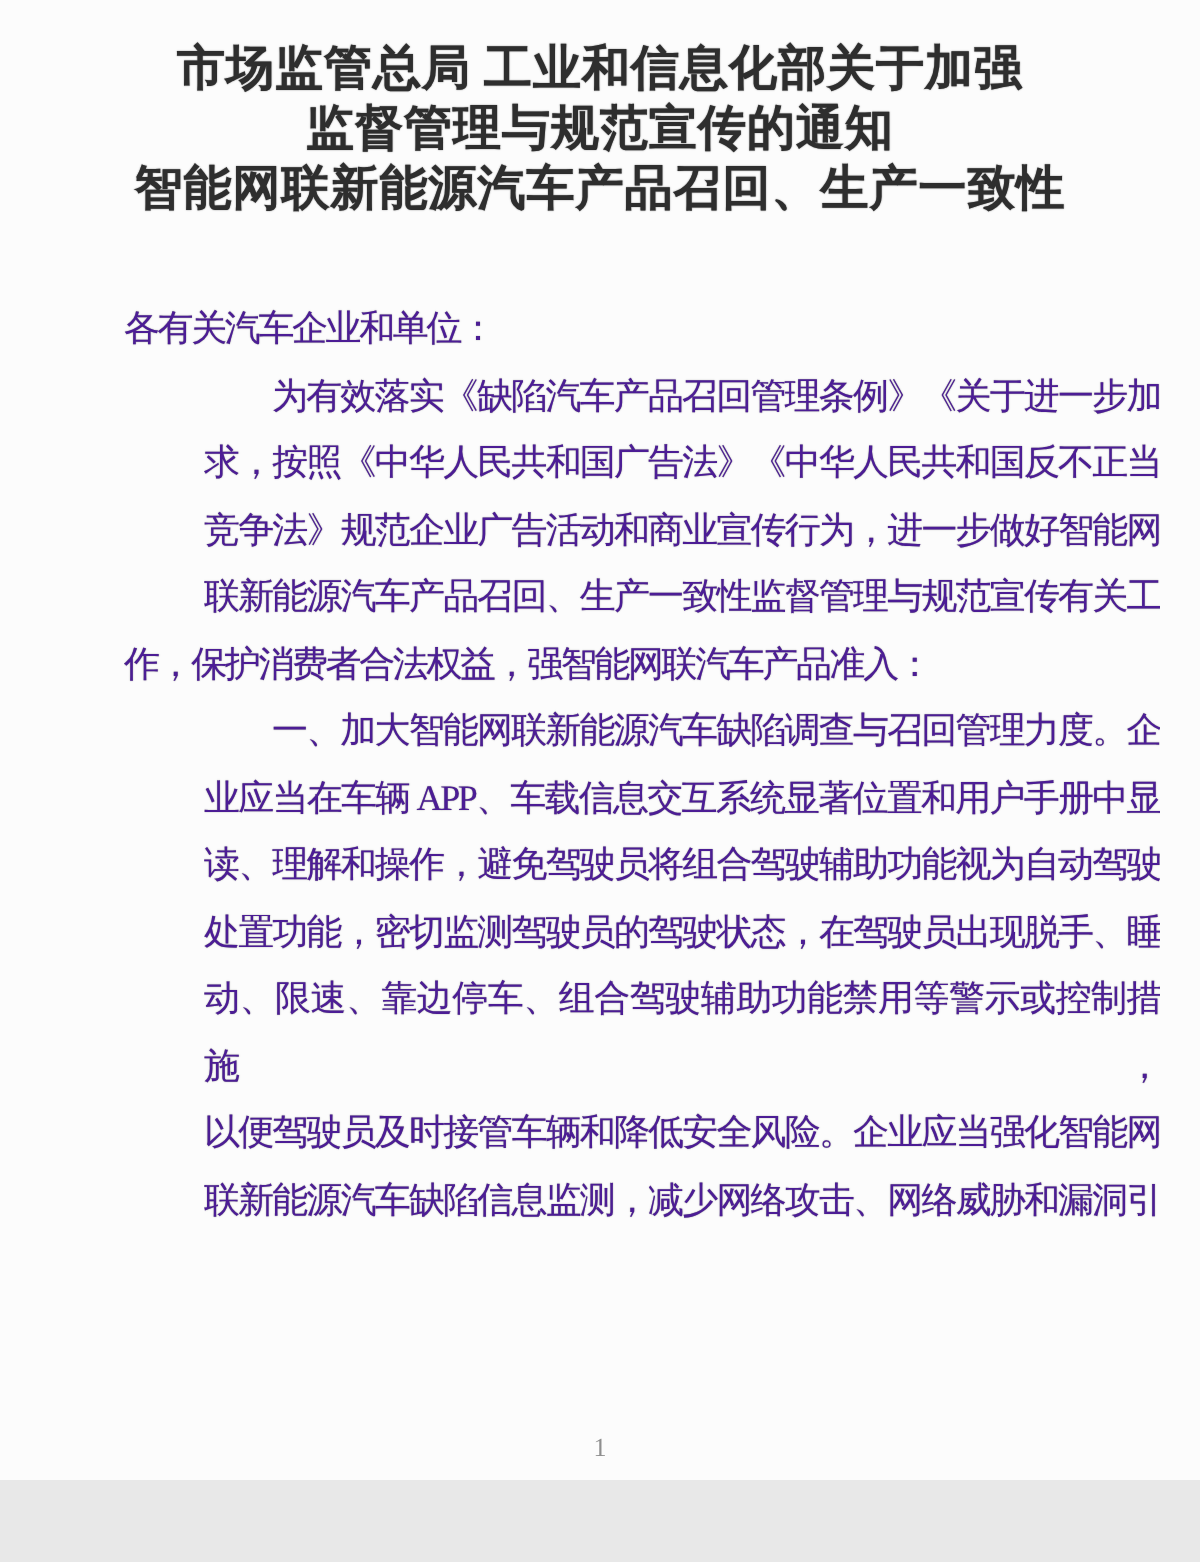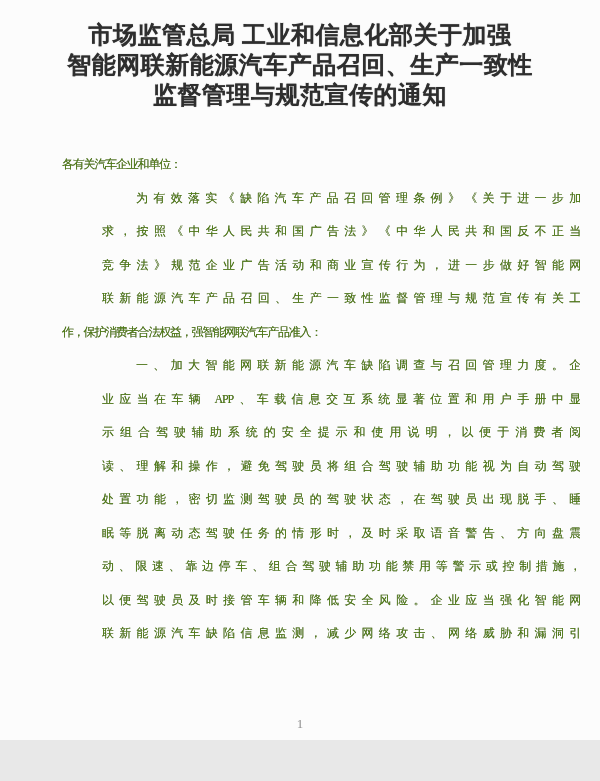--- a/index.html
+++ b/index.html
@@ -24,24 +24,24 @@
     font-size: 24px;
     line-height: 30px;
     letter-spacing: 0.5px;
     color: #2e2e2e;
     text-shadow: 0 0 0.7px rgba(40,40,40,0.75);
   }
   .body-block {
     margin-top: 38px;
     padding-left: 62px;
     padding-right: 20px; 
-    font-size: 12px;
+    font-size: 18px;
     letter-spacing: -1.2px;
     line-height: 33.5px;
-    color: #4d7c0f;
+    color: #4c1d95;
     text-shadow: 0 0 0.6px rgba(70,70,70,0.7);
   }
   .salutation {
     text-align: left;
   }
   .line {
     overflow: hidden;
     white-space: normal;
   }
   .line.fill {
@@ -64,38 +64,36 @@
     color: #8f8f8f;
   }
 </style>
 </head>
 <body>
 
 <div class="page">
 
   <div class="title-block">
     <div>市场监管总局 工业和信息化部关于加强</div>
+    <div>监督管理与规范宣传的通知</div>
     <div>智能网联新能源汽车产品召回、生产一致性</div>
-    <div>监督管理与规范宣传的通知</div>
   </div>
 
   <div class="body-block">
     <div class="line salutation">各有关汽车企业和单位：</div>
     <div>
         <div class="line indent fill">为有效落实《缺陷汽车产品召回管理条例》《关于进一步加</div>
         <div class="line fill">求，按照《中华人民共和国广告法》《中华人民共和国反不正当</div>
         <div class="line fill">竞争法》规范企业广告活动和商业宣传行为，进一步做好智能网</div>
         <div class="line fill">联新能源汽车产品召回、生产一致性监督管理与规范宣传有关工</div>
         <div class="line">作，保护消费者合法权益，强智能网联汽车产品准入：</div>
         <div class="line indent fill">一、加大智能网联新能源汽车缺陷调查与召回管理力度。企</div>
         <div class="line fill">业应当在车辆 APP、车载信息交互系统显著位置和用户手册中显</div>
-        <div class="line fill">示组合驾驶辅助系统的安全提示和使用说明，以便于消费者阅</div>
         <div class="line fill">读、理解和操作，避免驾驶员将组合驾驶辅助功能视为自动驾驶</div>
         <div class="line fill">处置功能，密切监测驾驶员的驾驶状态，在驾驶员出现脱手、睡</div>
-        <div class="line fill">眠等脱离动态驾驶任务的情形时，及时采取语音警告、方向盘震</div>
         <div class="line fill">动、限速、靠边停车、组合驾驶辅助功能禁用等警示或控制措施，</div>
         <div class="line fill">以便驾驶员及时接管车辆和降低安全风险。企业应当强化智能网</div>
         <div class="line fill">联新能源汽车缺陷信息监测，减少网络攻击、网络威胁和漏洞引</div>
       </div>
   </div>
 
   <div class="page-number">1</div>
 
 </div>
 

